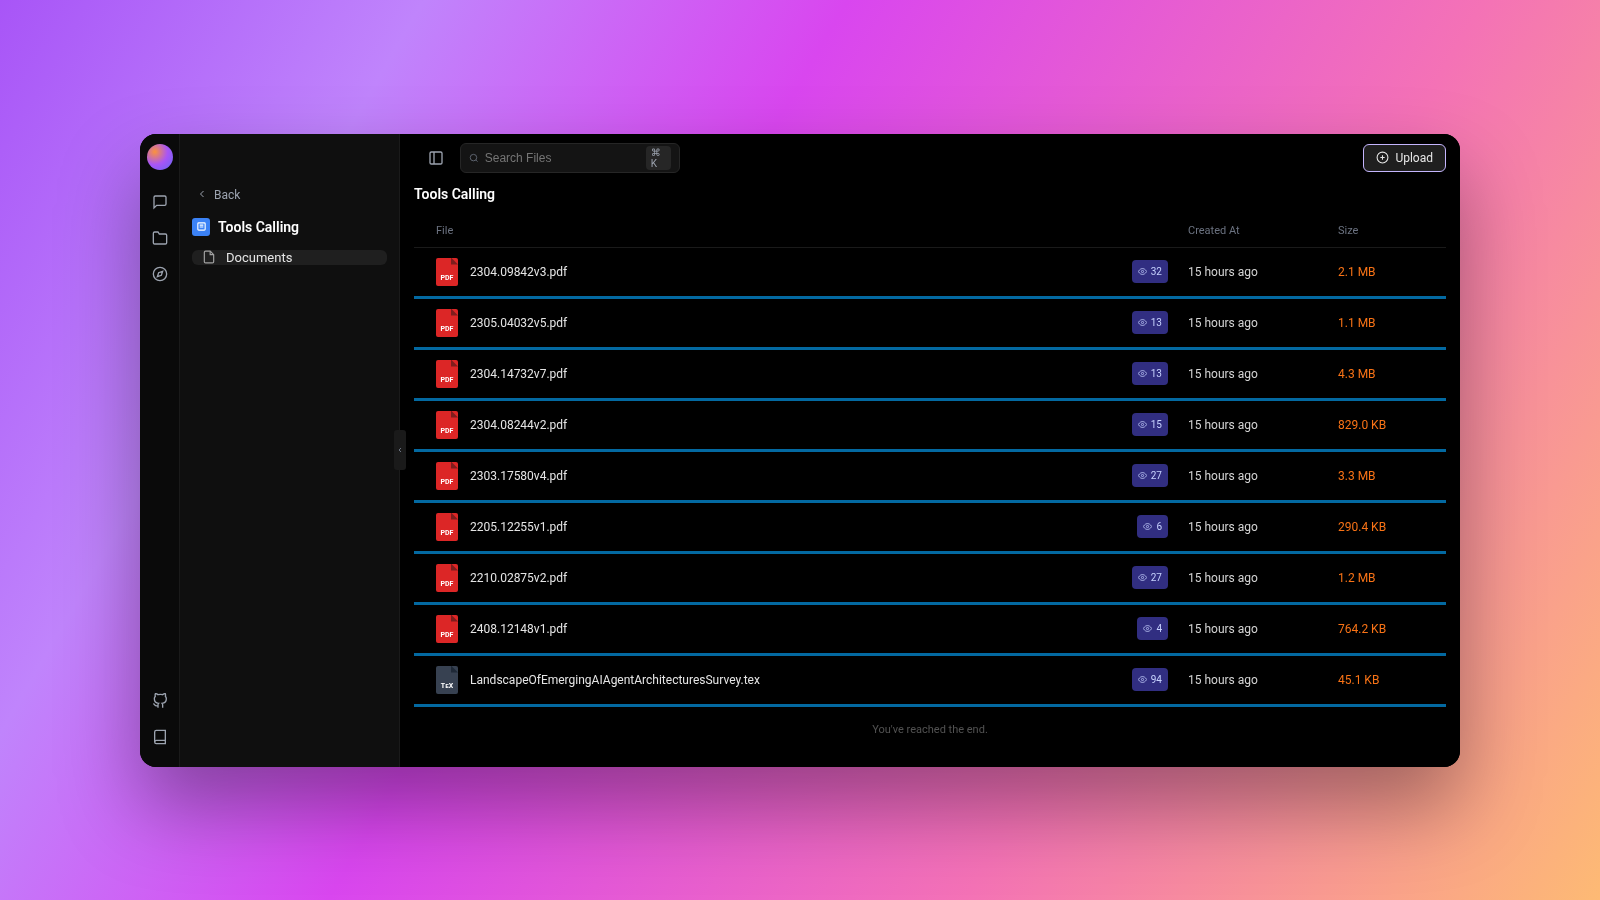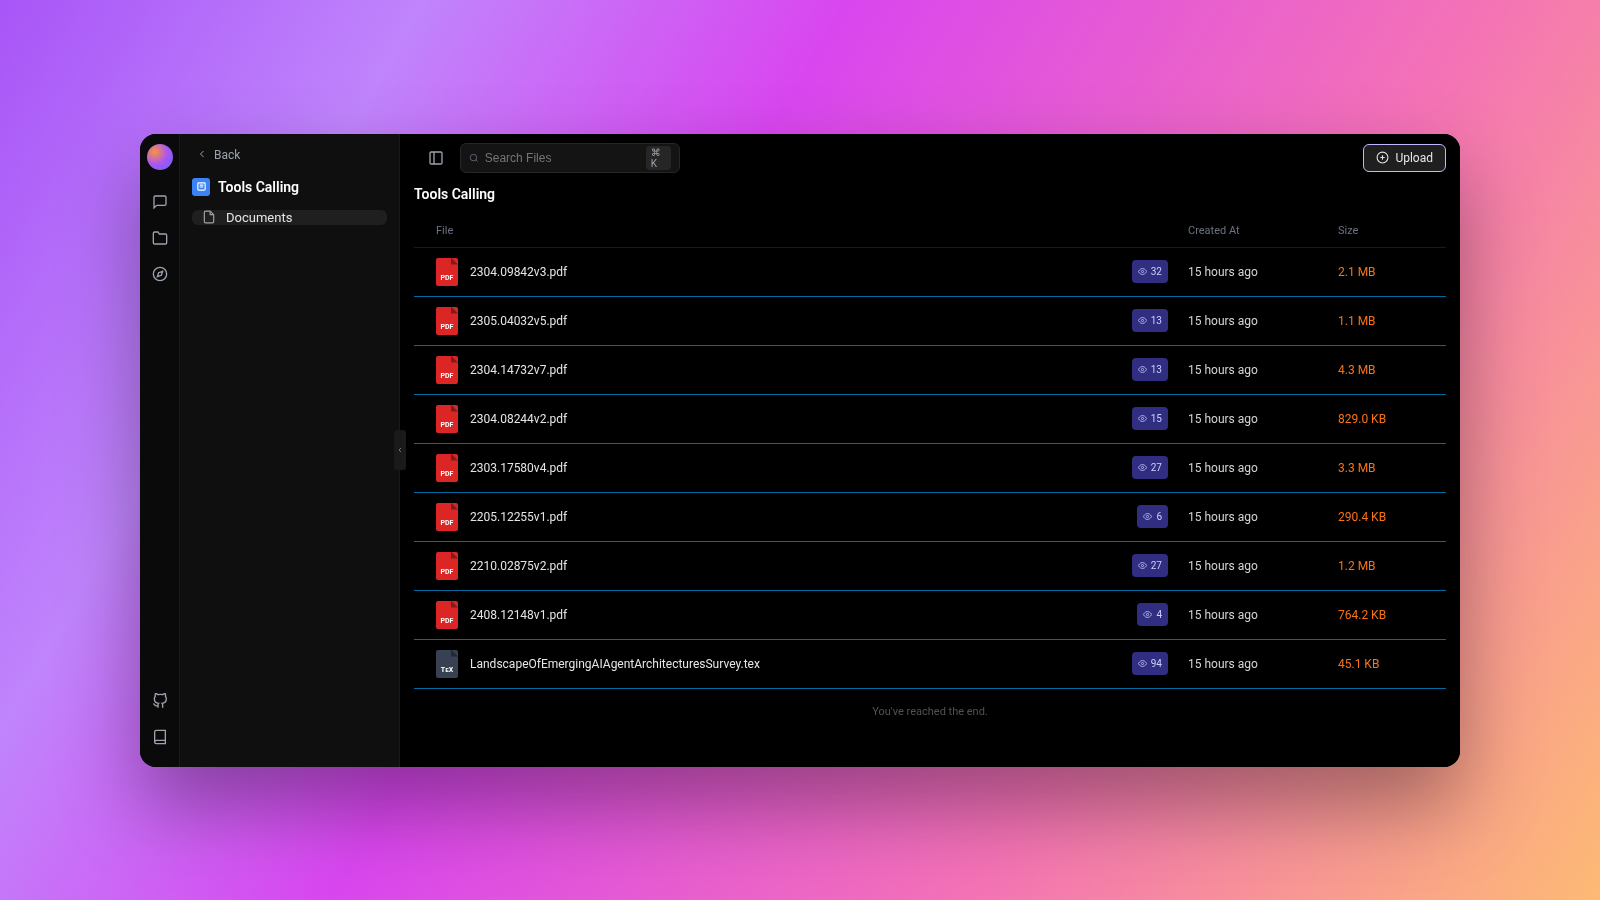--- a/index.html
+++ b/index.html
@@ -50,21 +50,21 @@
   width: 220px;
   background: #0f0f0f;
   border-right: 1px solid #1a1a1a;
   padding: 12px;
   display: flex;
   flex-direction: column;
 }
 .back-link {
   display: flex; align-items: flex-start; gap: 6px;
   color: #9ca3af; font-size: 12px;
-  cursor: pointer; padding: 2px 4px;
+  cursor: pointer; padding: 2px 4px; margin-top: 40px;
 }
 .sidebar-title-row {
   display: flex; align-items: center; gap: 8px;
   margin-top: 14px; margin-bottom: 14px;
 }
 .title-icon {
   width: 18px; height: 18px;
   background: #3b82f6; border-radius: 3px;
   display: flex; align-items: center; justify-content: center;
   color: white; font-size: 10px;
@@ -120,21 +120,21 @@
 .table-header {
   display:flex; padding:10px 8px;
   color:#6b7280; font-size:11px; border-bottom:1px solid #1a1a1a;
 }
 .col-file { flex:1; padding-left:14px; }
 .col-badge { width:70px; text-align:right; padding-right:20px;}
 .col-created { width:150px; }
 .col-size { width:100px; }
 .file-row {
   display:flex; align-items:center; padding:10px 8px;
-  border-bottom:1px solid #0369a1; cursor:pointer;
+  border-bottom:3px solid #0369a1; cursor:pointer;
 }
 .file-cell { flex:1; display:flex; align-items:center; gap:12px; padding-left:14px;}
 .file-icon {
   width:22px; height:28px; position:relative;
   background:#dc2626; border-radius:2px;
   display:flex; align-items:flex-end; justify-content:center;
 }
 .file-icon::before {
   content:""; position:absolute; top:0; right:0;
   width:7px; height:7px; background:#7f1d1d;

